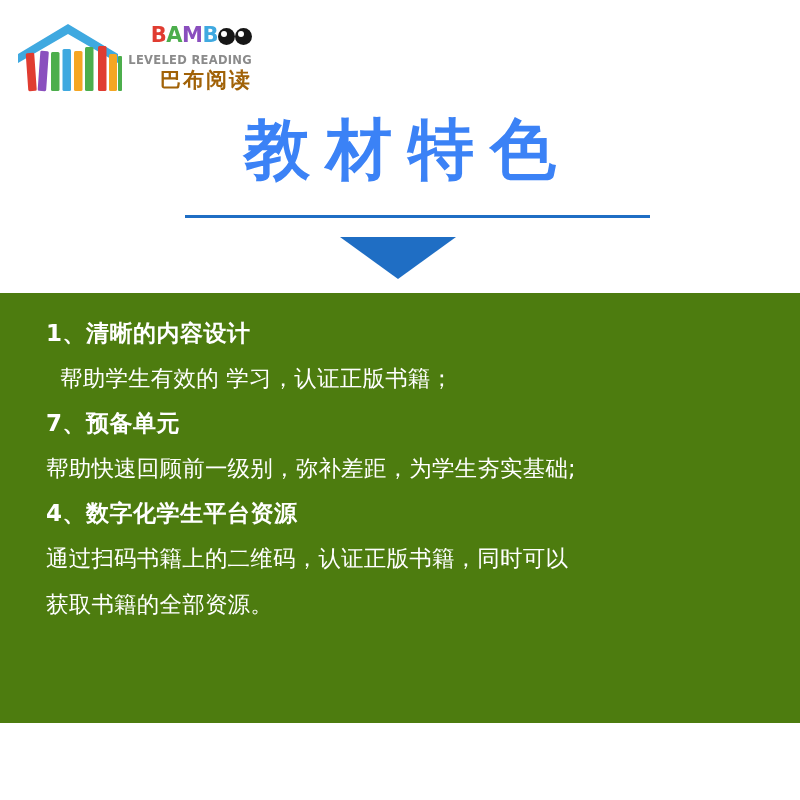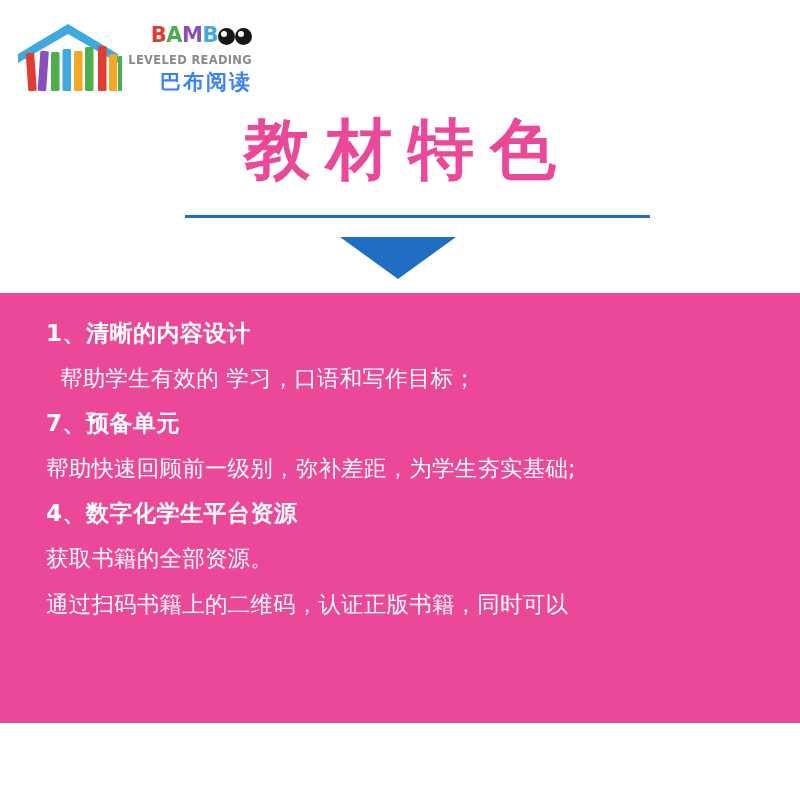--- a/index.html
+++ b/index.html
@@ -72,43 +72,43 @@
     font-family: "DejaVu Sans", sans-serif;
     font-weight: bold;
     font-size: 11.5px;
     letter-spacing: 0.3px;
     color: #8b8b8b;
     line-height: 14px;
     margin-top: 7px;
     white-space: nowrap;
   }
   #logo-cn {
-    font-family: Liberation Serif, serif;
+    font-family: Liberation Mono, monospace;
     font-weight: bold;
     font-size: 21px;
     letter-spacing: 2px;
-    color: #3b82f6;
+    color: #a16207;
     line-height: 26px;
     margin-top: 2px;
     white-space: nowrap;
   }
 
   
   #page-title {
     position: absolute;
     left: 0;
     top: 104px;
     width: 800px;
     text-align: center;
     font-family: "DejaVu Serif", "Liberation Serif", serif;
     font-weight: bold;
     font-size: 66px;
     letter-spacing: 16px;
     text-indent: 16px;
-    color: #ec4899;
+    color: #3b82f6;
     line-height: 90px;
     white-space: nowrap;
   }
 
   
   #divider {
     position: absolute;
     left: 185px;
     top: 215px;
     width: 465px;
@@ -126,21 +126,21 @@
     border-top: 42px solid #1f6ec4;
   }
 
   
   #feature-panel {
     position: absolute;
     left: 0;
     top: 293px;
     width: 800px;
     height: 430px;
-    background: #ec4899;
+    background: #4d7c0f;
     box-sizing: border-box;
     padding: 18px 30px 0 46px;
   }
   .feature-heading,
   .feature-body {
     color: #ffffff;
     font-family: "DejaVu Sans", "Liberation Sans", sans-serif;
     white-space: nowrap;
   }
   .feature-heading {
@@ -189,23 +189,23 @@
 </div>
 
 <div id="page-title">教材特色</div>
 
 <div id="divider"></div>
 <div id="down-arrow"></div>
 
 <div id="feature-panel">
 
   <div class="feature-heading">1、清晰的内容设计</div>
-  <div class="feature-body indented">帮助学生有效的 学习，口语和写作目标；</div>
+  <div class="feature-body indented">帮助学生有效的 学习，认证正版书籍；</div>
 
 
   <div class="feature-heading">7、预备单元</div>
   <div class="feature-body">帮助快速回顾前一级别，弥补差距，为学生夯实基础;</div>
 
   <div class="feature-heading">4、数字化学生平台资源</div>
+  <div class="feature-body">通过扫码书籍上的二维码，认证正版书籍，同时可以</div>
   <div class="feature-body">获取书籍的全部资源。</div>
-  <div class="feature-body">通过扫码书籍上的二维码，认证正版书籍，同时可以</div>
 
 </div>
 
 </body></html>

